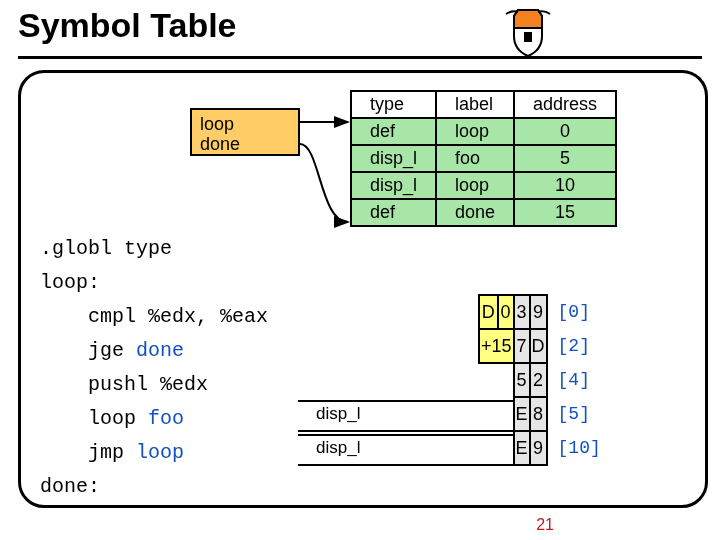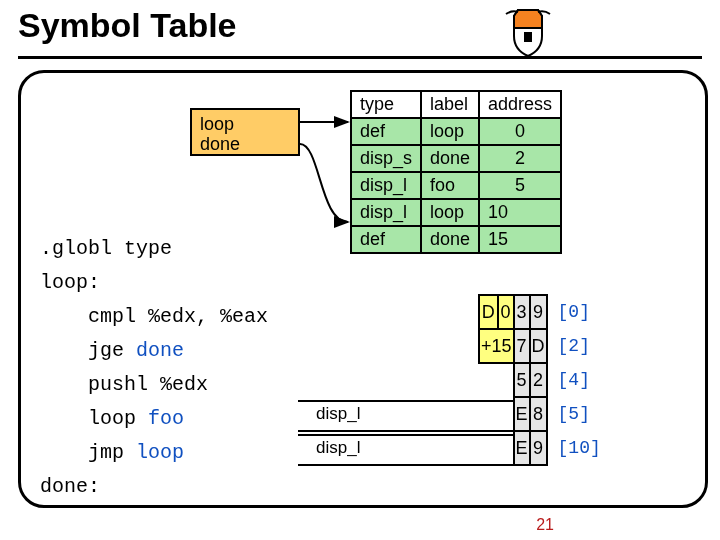--- a/index.html
+++ b/index.html
@@ -8,21 +8,21 @@
 .hr-top{position:absolute;left:18px;top:56px;width:684px;height:0;border-top:3px solid #000}
 .content-frame{position:absolute;left:18px;top:70px;width:684px;height:432px;border:3px solid #000;border-radius:26px}
 .shield{position:absolute;right:22px;top:6px;width:60px;height:54px}
 .page-num{position:absolute;right:26px;bottom:6px;font-size:16px;color:#b91c1c}
 
 
 .sym-box{position:absolute;left:190px;top:108px;width:110px;height:48px;background:#ffcc66;border:2px solid #000;font-family:Arial;font-size:18px;padding:4px 8px;line-height:20px;box-sizing:border-box}
 
 
 .green-table{position:absolute;left:350px;top:90px;border-collapse:collapse;background:#a8e6a8;font-size:18px}
-.green-table td{border:2px solid #000;padding:2px 8px;text-align:left}
+.green-table td{border:2px solid #000;padding:2px 18px;text-align:left}
 .green-table .hd{background:#fff}
 
 
 .code{position:absolute;left:40px;top:232px;font-family:"Courier New",monospace;font-size:20px;line-height:34px;white-space:pre}
 .code .blue{color:#1050c0}
 
 
 .bytes{position:absolute;left:478px;top:294px;border-collapse:collapse;font-size:18px}
 .bytes td{border:2px solid #000;width:30px;height:30px;text-align:center;background:#e6e6e6;font-family:Arial}
 .bytes td.yellow{background:#ffff80}
@@ -75,38 +75,33 @@
       <td>type</td>
       <td>label</td>
       <td>address</td>
     </tr>
     <tr>
           <td>def</td>
           <td>loop</td>
           <td style="text-align:center">0</td>
         </tr>
     <tr>
-          <td>disp_s</td>
-          <td>done</td>
-          <td style="text-align:center">2</td>
-        </tr>
-    <tr>
           <td>disp_l</td>
           <td>foo</td>
           <td style="text-align:center">5</td>
         </tr>
     <tr>
           <td>disp_l</td>
           <td>loop</td>
-          <td style="">10</td>
+          <td style="text-align:center">10</td>
         </tr>
     <tr>
           <td>def</td>
           <td>done</td>
-          <td style="text-align:left">15</td>
+          <td style="text-align:center">15</td>
         </tr>
   </tbody>
     </table>
 
   <div class="code"><span>.globl type</span>
 <span>loop:</span>
 <span>    cmpl %edx, %eax</span>
 <span>    jge </span><span class="blue">done</span>
 <span>    pushl %edx</span>
 <span>    loop </span><span class="blue">foo</span>

